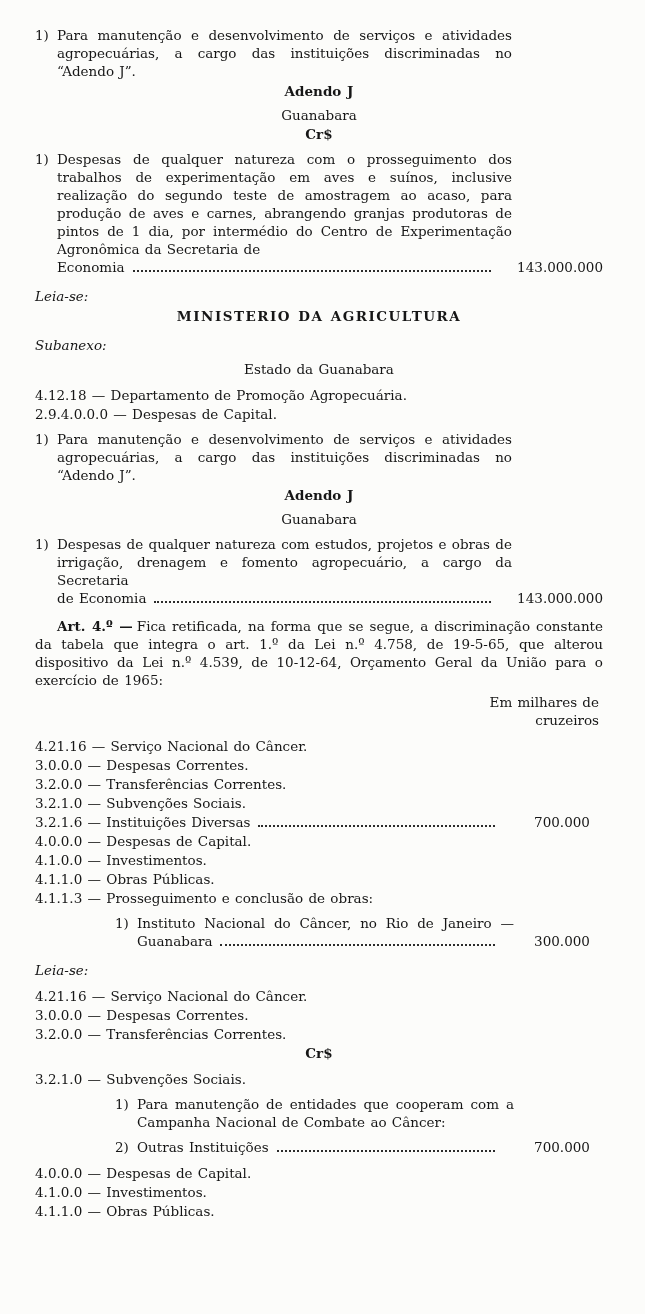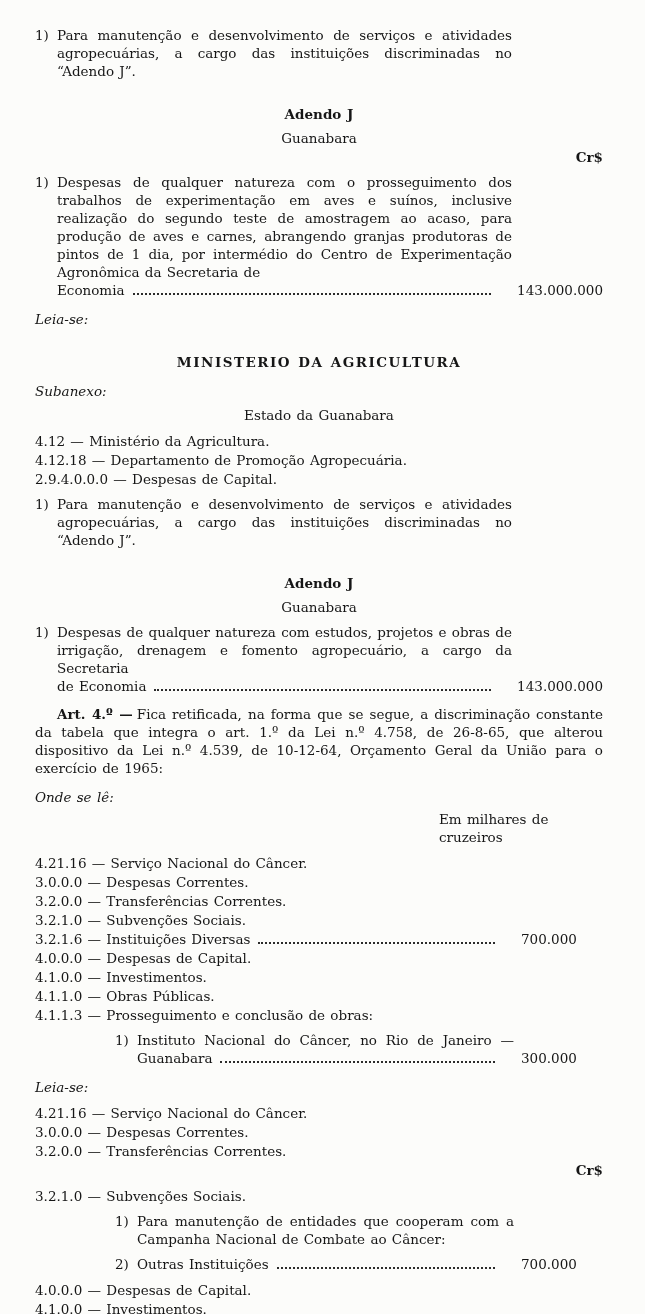--- a/index.html
+++ b/index.html
@@ -5,39 +5,39 @@
   html,body { margin:0; padding:0; background:#e9e9e9; }
   body { width:645px; height:1314px; overflow:hidden; }
   .page {
     box-sizing:border-box; width:645px; height:1314px;
     background:#fcfcfa; color:#161616;
     font-family:"DejaVu Serif","Liberation Serif",serif;
     font-size:13.5px; line-height:18px; word-spacing:1px;
     padding:19px 42px 8px 35px;
   }
   .block { margin-top:0; }
-  .heading { text-align:center; font-weight:700; margin-top:25px; }
+  .heading { text-align:center; font-weight:700; margin-top:2px; }
   .heading.wide { letter-spacing:1.5px; font-weight:600; }
   .center { text-align:center; margin-top:6px; }
-  .right-label { text-align:right; font-weight:700; margin-top:1px; }
+  .right-label { text-align:center; font-weight:700; margin-top:1px; }
   .label { margin-top:11px;font-style:italic; }
-  .rightnote { margin-top:4px; width:160px; margin-left:auto; margin-right:4px; text-align:left; }
+  .rightnote { margin-top:4px; width:160px; margin-left:auto; margin-right:4px; text-align:right; }
   .codes { margin-top:8px; }
   .code-line { display:flex; align-items:baseline; }
   .code-line + .code-line { margin-top:1px; }
   .entry { display:flex; margin-top:7px; }
   .entry.nested { margin-left:80px; }
   .entry .num { flex:0 0 22px; }
   .entry .content { flex:1 1 auto; min-width:0; }
   .bodytext { max-width:455px; text-align:justify; }
   .entry.nested .bodytext { max-width:377px; }
   .bodytext.stretch { text-align-last:justify; }
   .tailrow { display:flex; align-items:baseline; }
   .dots { flex:1 1 auto; min-width:40px; border-bottom:2px dotted #2b2b2b; margin:0 26px 3px 8px; }
-  .value { min-width:82px; text-align:left; white-space:nowrap; }
+  .value { min-width:82px; text-align:center; white-space:nowrap; }
   .para { margin-top:10px; text-align:justify; text-indent:22px; }
   .para .lead { font-weight:700; margin-right:4px; }
 </style>
 </head>
 <body>
 
 <div class="page">
   <div id="doc">
       <div class="block entry">
         <span class="num">1)</span>
@@ -58,23 +58,20 @@
             <span class="value">143.000.000</span>
           </div>
         </div>
       </div>
       <div class="block label">Leia-se:</div>
       <div class="block heading wide">MINISTERIO DA AGRICULTURA</div>
       <div class="block label">Subanexo:</div>
       <div class="block center">Estado da Guanabara</div>
       <div class="block codes">
         <div class="code-line">
-          <span class="code-text">4.12 — Ministério da Agricultura.</span>
-        </div>
-        <div class="code-line">
           <span class="code-text">4.12.18 — Departamento de Promoção Agropecuária.</span>
         </div>
         <div class="code-line">
           <span class="code-text">2.9.4.0.0.0 — Despesas de Capital.</span>
         </div>
       </div>
       <div class="block entry">
         <span class="num">1)</span>
         <div class="content">
           <div class="bodytext">Para manutenção e desenvolvimento de serviços e atividades agropecuárias, a cargo das instituições discriminadas no “Adendo J”.</div>
@@ -86,22 +83,21 @@
         <span class="num">1)</span>
         <div class="content">
           <div class="bodytext">Despesas de qualquer natureza com estudos, projetos e obras de irrigação, drenagem e fomento agropecuário, a cargo da Secretaria</div>
           <div class="tailrow">
             <span class="tail">de Economia</span>
             <span class="dots"></span>
             <span class="value">143.000.000</span>
           </div>
         </div>
       </div>
-      <div class="block para"><span class="lead">Art. 4.º —</span><span class="ptext">Fica retificada, na forma que se segue, a discriminação constante da tabela que integra o art. 1.º da Lei n.º 4.758, de 26-8-65, que alterou dispositivo da Lei n.º 4.539, de 10-12-64, Orçamento Geral da União para o exercício de 1965:</span></div>
-      <div class="block label">Onde se lê:</div>
+      <div class="block para"><span class="lead">Art. 4.º —</span><span class="ptext">Fica retificada, na forma que se segue, a discriminação constante da tabela que integra o art. 1.º da Lei n.º 4.758, de 19-5-65, que alterou dispositivo da Lei n.º 4.539, de 10-12-64, Orçamento Geral da União para o exercício de 1965:</span></div>
       <div class="block rightnote">
         <div class="rightnote-line">Em milhares de</div>
         <div class="rightnote-line">cruzeiros</div>
       </div>
       <div class="block codes">
         <div class="code-line">
           <span class="code-text">4.21.16 — Serviço Nacional do Câncer.</span>
         </div>
         <div class="code-line">
           <span class="code-text">3.0.0.0 — Despesas Correntes.</span>

